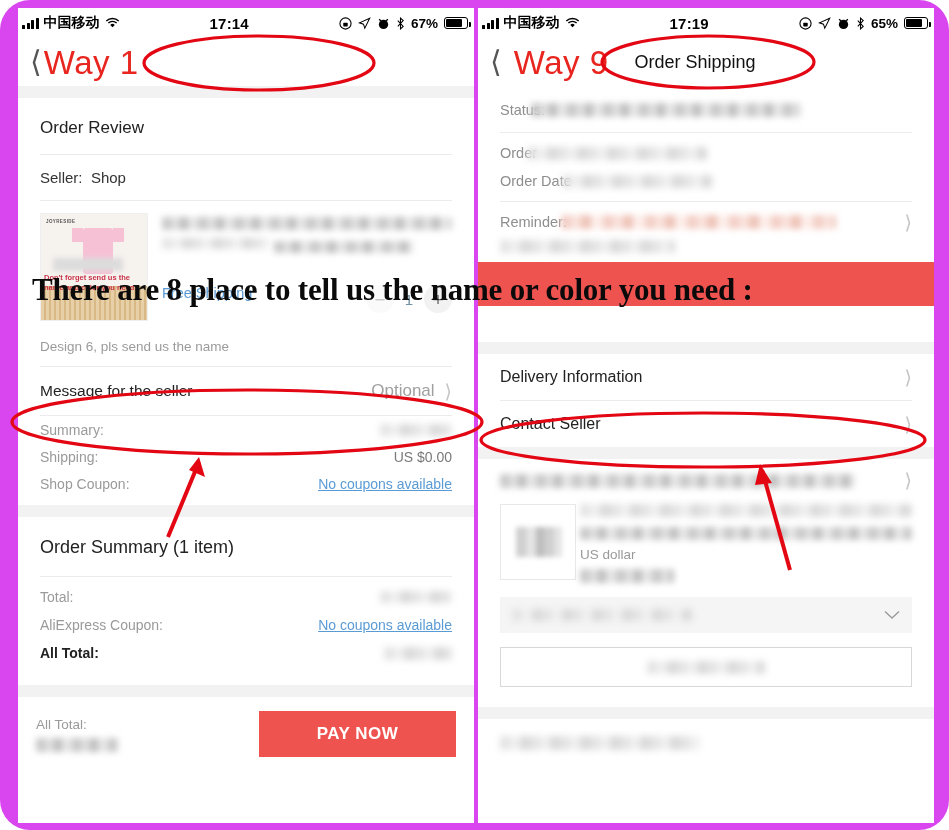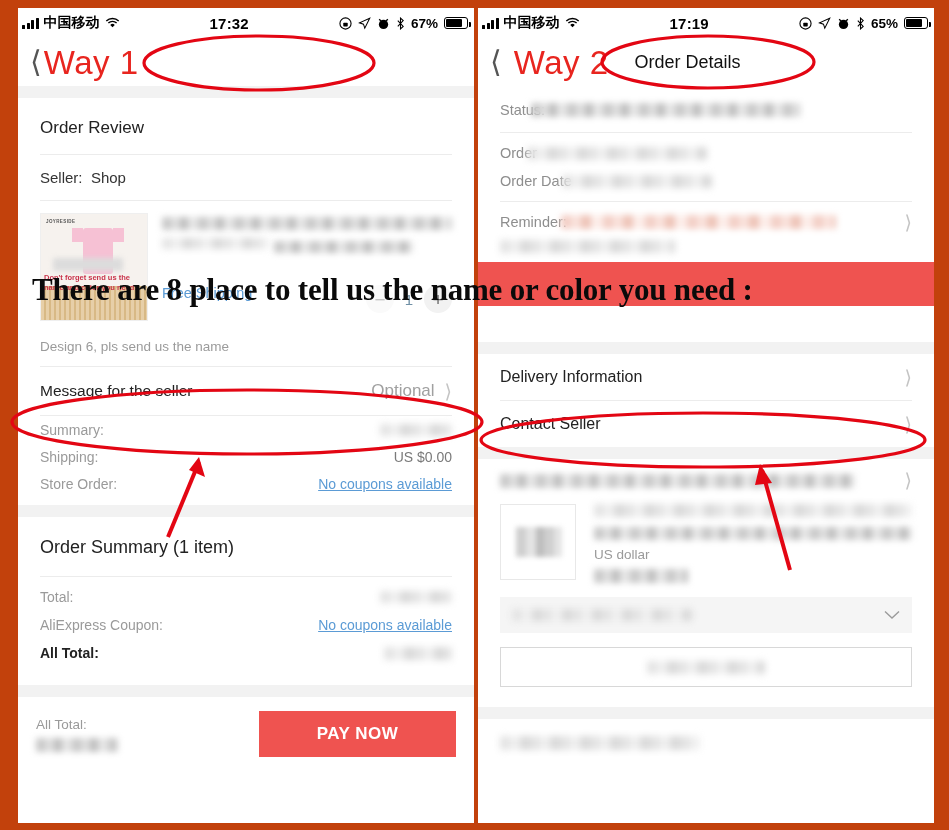--- a/index.html
+++ b/index.html
@@ -2,21 +2,21 @@
 <html><head>
 <meta charset="utf-8">
 <style>
   * { box-sizing: border-box; margin: 0; padding: 0; }
   html, body {
     width: 949px; height: 830px;
     background: #ffffff;
     font-family: "Liberation Sans", sans-serif;
     overflow: hidden;
   }
-  #root { position: relative; width: 949px; height: 830px; background:#c2410c; }
+  #root { position: relative; width: 949px; height: 830px; background:#d946ef;border-radius:30px; }
 
   
   .panel {
     position: absolute;
     top: 8px;
     width: 456px;
     height: 815px;
     background: #ffffff;
     overflow: hidden;
   }
@@ -135,21 +135,21 @@
   }
 
   
   .kv { display:flex; align-items:center; height:28px; font-size:14.5px; color:#8e8e8e; }
   .kv .k { flex:none; }
   .redbanner { height:44px; background:#ef5350; margin:8px 0 0; position:relative; }
   .chev-row {
     display:flex; align-items:center; justify-content:space-between;
     height:46px; font-size:16px; color:#222; padding:0 22px; background:#fff;
   }
-  .rp-card { display:flex; gap:18px; padding:14px 22px 4px; }
+  .rp-card { display:flex; gap:4px; padding:14px 22px 4px; }
   .rp-thumb { width:76px; height:76px; border:1px solid #e8e8e8; position:relative; background:#fff; }
   .rp-thumb .inner { position:absolute; left:15px; top:22px; width:46px; height:30px;
     background: repeating-linear-gradient(90deg,#cfcfcf 0 10px,#e4e4e4 10px 20px,#bdbdbd 20px 28px);
     filter: blur(2.6px); }
   .usd { font-size:13.5px; color:#9a9a9a; margin-top:6px; }
   .select-box {
     margin:10px 22px 0; height:36px; background:#f5f5f5; display:flex;
     align-items:center; justify-content:space-between; padding:0 12px;
   }
   .outline-box { margin:14px 22px 0; height:40px; border:1px solid #d8d8d8; background:#fff;
@@ -179,21 +179,21 @@
             <i></i>
             <i></i>
           </span>
         <span class="carrier">中国移动</span>
         <svg width="15" height="12" viewBox="0 0 16 12">
           <path d="M8 10.5 5.6 8.1a3.4 3.4 0 0 1 4.8 0z" fill="#000"></path>
           <path d="M3.6 6.1a6.2 6.2 0 0 1 8.8 0" stroke="#000" stroke-width="1.5" fill="none"></path>
           <path d="M1.4 3.9a9.3 9.3 0 0 1 13.2 0" stroke="#000" stroke-width="1.5" fill="none"></path>
         </svg>
       </div>
-      <div class="sb-center">17:32</div>
+      <div class="sb-center">17:14</div>
       <div class="sb-right">
         <svg width="13" height="13" viewBox="0 0 14 14">
           <circle cx="7" cy="7" r="6" stroke="#000" stroke-width="1.2" fill="none"></circle>
           <rect x="4.6" y="6.2" width="4.8" height="4" rx="0.8" fill="#000"></rect>
         </svg>
         <svg width="13" height="13" viewBox="0 0 14 14">
           <path d="M12.6 1.4 1.6 6.3l4.3 1.4 1.4 4.3z" stroke="#000" stroke-width="1.1" fill="none"></path>
         </svg>
         <svg width="13" height="13" viewBox="0 0 14 14">
           <circle cx="7" cy="8" r="5" fill="#000"></circle>
@@ -262,21 +262,21 @@
 
       <div class="row" style="height:27px">
         <span class="lbl">Summary:</span>
         <span class="blur light" style="width:72px;height:12px"></span>
       </div>
       <div class="row" style="height:27px">
         <span class="lbl">Shipping:</span>
         <span class="val">US $0.00</span>
       </div>
       <div class="row" style="height:27px">
-        <span class="lbl">Store Order:</span>
+        <span class="lbl">Shop Coupon:</span>
         <span class="val link">No coupons available</span>
       </div>
     </div>
 
     <div class="block-sep" style="margin-top:8px"></div>
 
     <div class="sec">
       <div class="sec-title" style="font-size:18px;padding:20px 0 18px">Order Summary (1 item)</div>
       <div class="hr"></div>
       <div class="row" style="height:28px;margin-top:6px">
@@ -339,22 +339,22 @@
         </svg>
         <span>65%</span>
         <span class="batt">
             <span></span>
           </span>
       </div>
     </div>
 
     <div class="navbar">
       <span class="nav-back">⟨</span>
-      <span class="way-label" style="margin-left:10px">Way 2</span>
-      <span class="nav-title thin" style="margin-left:26px">Order Details</span>
+      <span class="way-label" style="margin-left:10px">Way 9</span>
+      <span class="nav-title thin" style="margin-left:26px">Order Shipping</span>
     </div>
 
     <div class="sec" style="padding:8px 22px 0">
       <div class="kv" style="height:32px">
         <span class="k">Status:</span>
         <span class="blur" style="width:270px;height:14px;margin-left:-14px"></span>
       </div>
       <div class="hr" style="margin:6px 0"></div>
       <div class="kv">
         <span class="k">Order</span>

